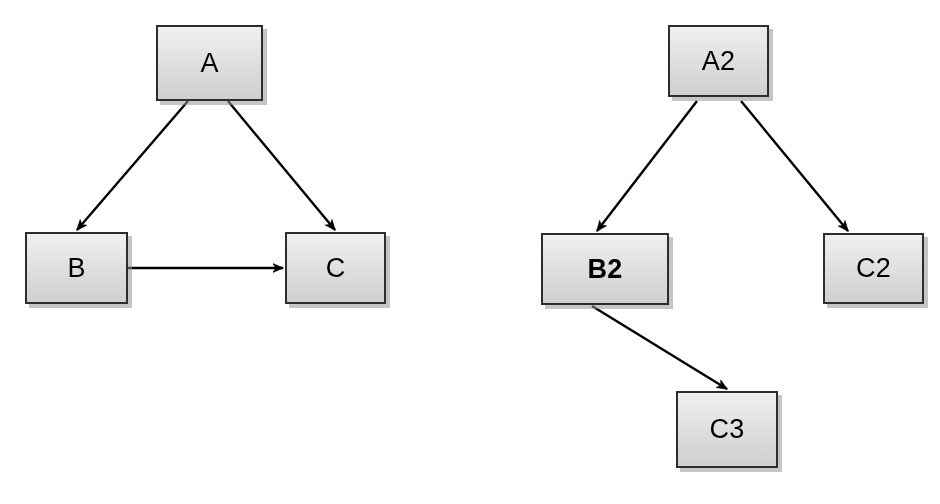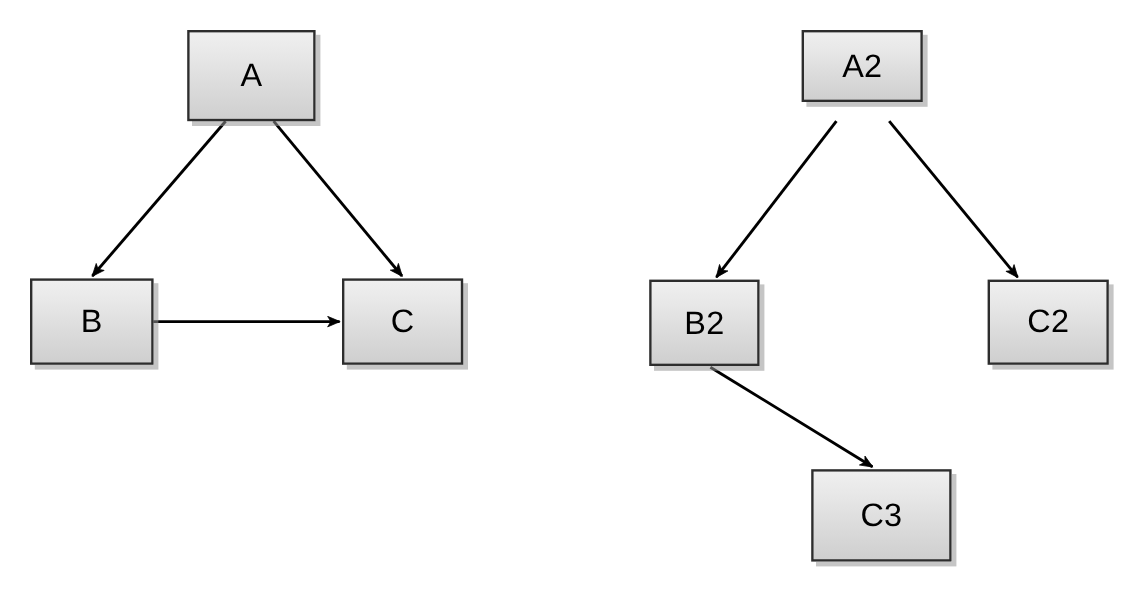--- a/index.html
+++ b/index.html
@@ -72,27 +72,27 @@
   <div id="nodes-group">
       <div class="node" style="left: 156px; top: 25px; width: 107px; height: 76px;">
         <span class="node-label">A</span>
       </div>
       <div class="node" style="left: 25px; top: 232px; width: 103px; height: 72px;">
         <span class="node-label">B</span>
       </div>
       <div class="node" style="left: 285px; top: 232px; width: 101px; height: 72px;">
         <span class="node-label">C</span>
       </div>
-      <div class="node" style="left: 668px; top: 25px; width: 101px; height: 60px;">
+      <div class="node" style="left: 668px; top: 25px; width: 101px; height: 72px;">
         <span class="node-label">A2</span>
       </div>
-      <div class="node" style="left: 541px; top: 233px; width: 92px; height: 72px;">
+      <div class="node" style="left: 541px; top: 233px; width: 128px; height: 72px; font-weight: bold;">
         <span class="node-label">B2</span>
       </div>
       <div class="node" style="left: 823px; top: 233px; width: 101px; height: 71px;">
         <span class="node-label">C2</span>
       </div>
-      <div class="node" style="left: 676px; top: 391px; width: 117px; height: 77px;">
+      <div class="node" style="left: 676px; top: 391px; width: 102px; height: 77px;">
         <span class="node-label">C3</span>
       </div>
     </div>
 
 </div>
 
 </body></html>

